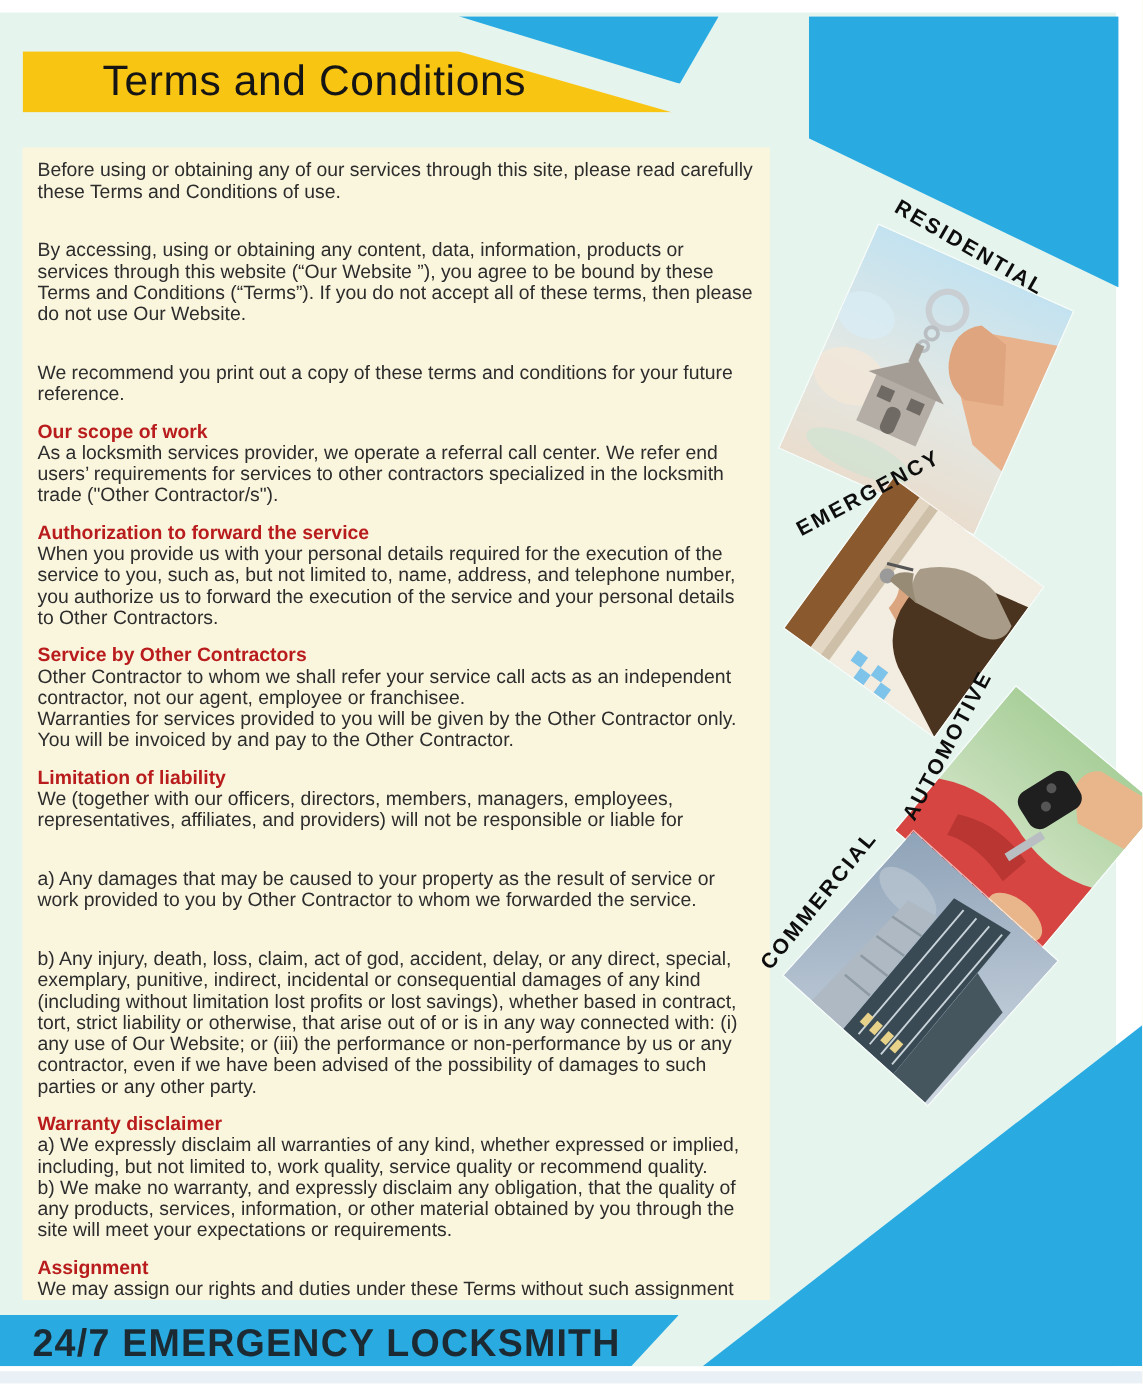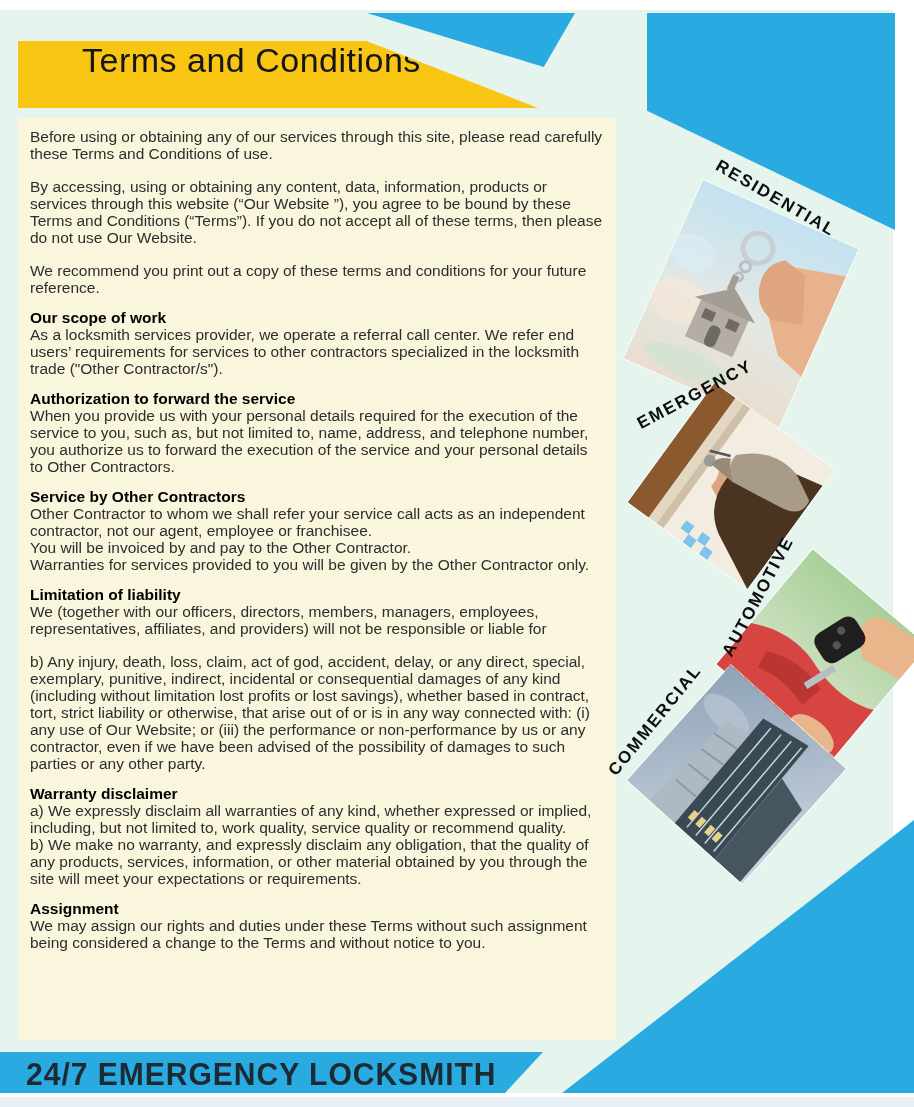--- a/index.html
+++ b/index.html
@@ -7,33 +7,33 @@
     --dark:#1C2B33; --ink:#2D2D2D; --bottomstrip:#E9F0F6;
   }
   html,body{margin:0;padding:0;}
   .page{position:relative;width:914px;height:1107px;overflow:hidden;background:#ffffff;
         font-family:"Liberation Sans", sans-serif;}
   
   .bg-mint{position:absolute;left:0;top:10px;width:893px;height:1083px;background:var(--mint);}
   .right-strip{position:absolute;left:893px;top:0;width:21px;height:1107px;background:#ffffff;}
   .bottom-strip{position:absolute;left:0;top:1097px;width:914px;height:10px;background:var(--bottomstrip);}
   
-  .banner{position:absolute;left:18px;top:41px;width:520px;height:67px;background:var(--yellow);
-          clip-path:polygon(0 0,67% 0,100% 100%,0 100%);display:flex;}
+  .banner{position:absolute;left:18px;top:41px;width:520px;height:49px;background:var(--yellow);
+          clip-path:polygon(0 0,67% 0,100% 100%,0 100%);display:flex;align-items:center;}
   .banner-title{margin-left:64px;font-size:34px;color:#151515;letter-spacing:.5px;}
   .wedge-blue{position:absolute;left:367px;top:13px;width:208px;height:54px;background:var(--blue);
           clip-path:polygon(0 0,100% 0,85% 100%);}
   .topright-blue{position:absolute;left:647px;top:13px;width:248px;height:217px;background:var(--blue);
           clip-path:polygon(0 0,100% 0,100% 100%,0 45%);}
   
   .panel{position:absolute;left:18px;top:118px;width:598px;height:922px;background:var(--cream);
          box-sizing:border-box;padding:10px 12px;overflow:hidden;}
   .panel, .panel *{font-size:15.5px;line-height:17px;color:var(--ink);}
-  .t-h{font-weight:bold;color:#000000;margin-top:13px;}
-  .t-p{margin-top:16px;}
+  .t-h{font-weight:bold;color:#b91c1c;margin-top:13px;}
+  .t-p{margin-top:30px;}
   .t-p0{margin-top:0;}
   .t-first{margin-top:0;}
   
   .rlabel{position:absolute;font-weight:bold;font-size:17px;letter-spacing:2px;color:#0d0d0d;white-space:nowrap;}
   .lbl-residential{left:722px;top:156px;transform:rotate(30deg);transform-origin:left top;}
   .lbl-emergency{left:634px;top:416px;transform:rotate(-28deg);transform-origin:left top;}
   .lbl-automotive{left:736px;top:640px;transform:rotate(-62deg);transform-origin:left bottom;}
   .lbl-commercial{left:620px;top:760px;transform:rotate(-51deg);transform-origin:left bottom;}
   
   .photo{position:absolute;overflow:hidden;box-shadow:0 0 0 1px rgba(255,255,255,.6);}
@@ -68,24 +68,25 @@
     <div id="terms-body">
         <div class="t-p t-first">Before using or obtaining any of our services through this site, please read carefully these Terms and Conditions of use.</div>
         <div class="t-p">By accessing, using or obtaining any content, data, information, products or services through this website (“Our Website ”), you agree to be bound by these Terms and Conditions (“Terms”). If you do not accept all of these terms, then please do not use Our Website.</div>
         <div class="t-p">We recommend you print out a copy of these terms and conditions for your future reference.</div>
         <div class="t-h">Our scope of work</div>
         <div class="t-p0">As a locksmith services provider, we operate a referral call center. We refer end users’ requirements for services to other contractors specialized in the locksmith trade ("Other Contractor/s").</div>
         <div class="t-h">Authorization to forward the service</div>
         <div class="t-p0">When you provide us with your personal details required for the execution of the service to you, such as, but not limited to, name, address, and telephone number, you authorize us to forward the execution of the service and your personal details to Other Contractors.</div>
         <div class="t-h">Service by Other Contractors</div>
         <div class="t-p0">Other Contractor to whom we shall refer your service call acts as an independent contractor, not our agent, employee or franchisee.</div>
+        <div class="t-p0">Warranties for services provided to you will be given by the Other Contractor only.</div>
         <div class="t-p0">You will be invoiced by and pay to the Other Contractor.</div>
-        <div class="t-p0">Warranties for services provided to you will be given by the Other Contractor only.</div>
         <div class="t-h">Limitation of liability</div>
         <div class="t-p0">We (together with our officers, directors, members, managers, employees, representatives, affiliates, and providers) will not be responsible or liable for</div>
+        <div class="t-p">a) Any damages that may be caused to your property as the result of service or work provided to you by Other Contractor to whom we forwarded the service.</div>
         <div class="t-p">b) Any injury, death, loss, claim, act of god, accident, delay, or any direct, special, exemplary, punitive, indirect, incidental or consequential damages of any kind (including without limitation lost profits or lost savings), whether based in contract, tort, strict liability or otherwise, that arise out of or is in any way connected with: (i) any use of Our Website; or (iii) the performance or non-performance by us or any contractor, even if we have been advised of the possibility of damages to such parties or any other party.</div>
         <div class="t-h">Warranty disclaimer</div>
         <div class="t-p0">a) We expressly disclaim all warranties of any kind, whether expressed or implied, including, but not limited to, work quality, service quality or recommend quality.</div>
         <div class="t-p0">b) We make no warranty, and expressly disclaim any obligation, that the quality of any products, services, information, or other material obtained by you through the site will meet your expectations or requirements.</div>
         <div class="t-h">Assignment</div>
         <div class="t-p0">We may assign our rights and duties under these Terms without such assignment being considered a change to the Terms and without notice to you.</div>
       </div>
   </div>
 
   <div class="photo ph-residential">

